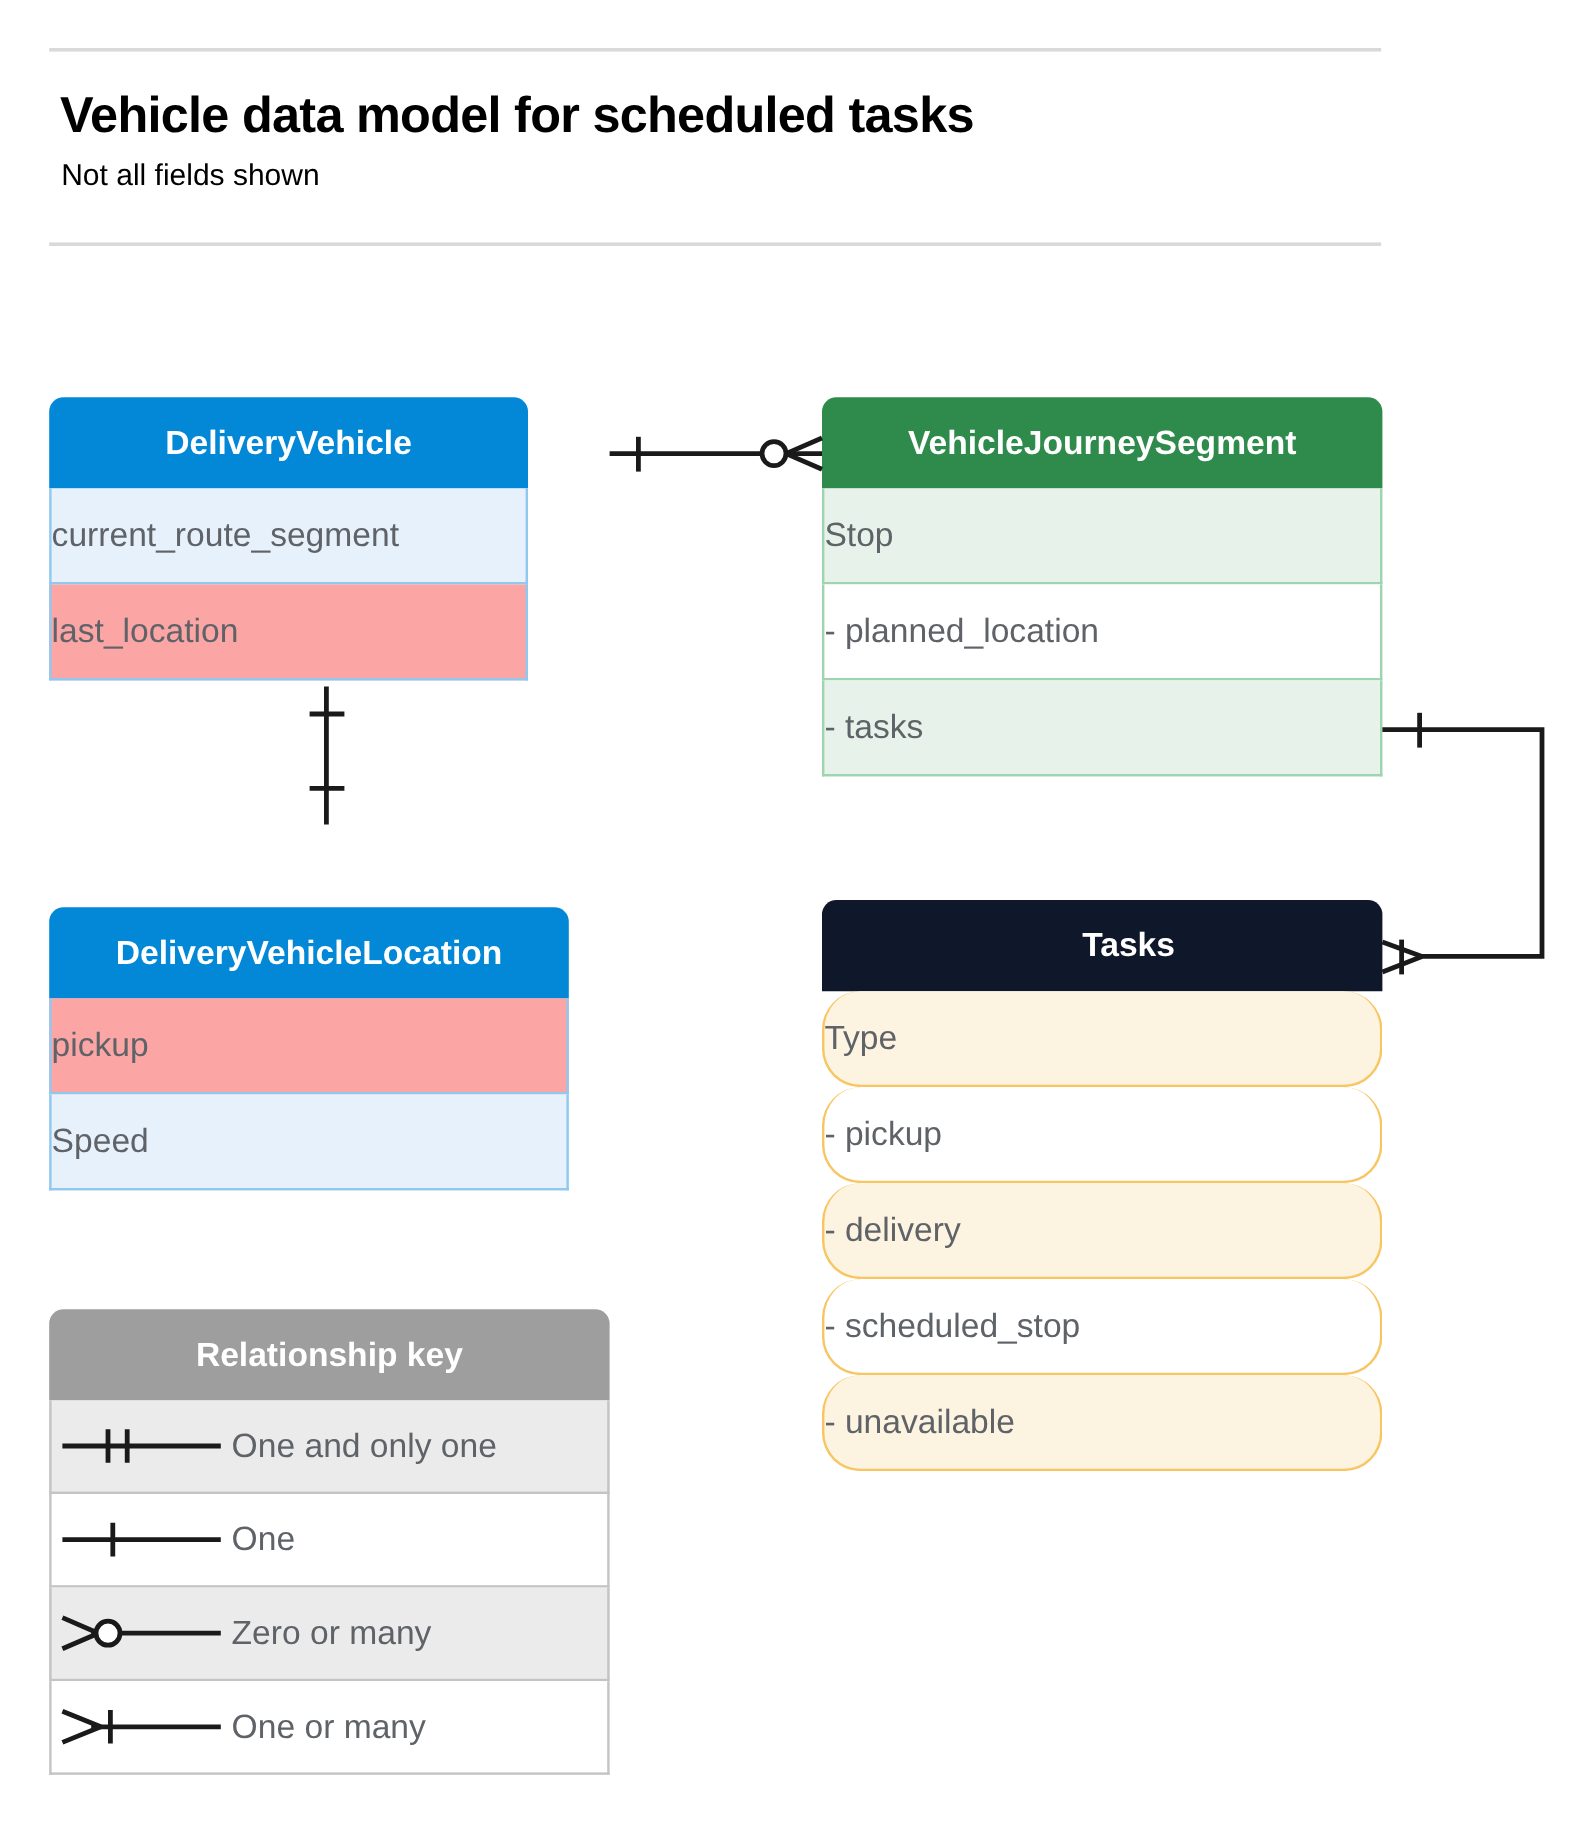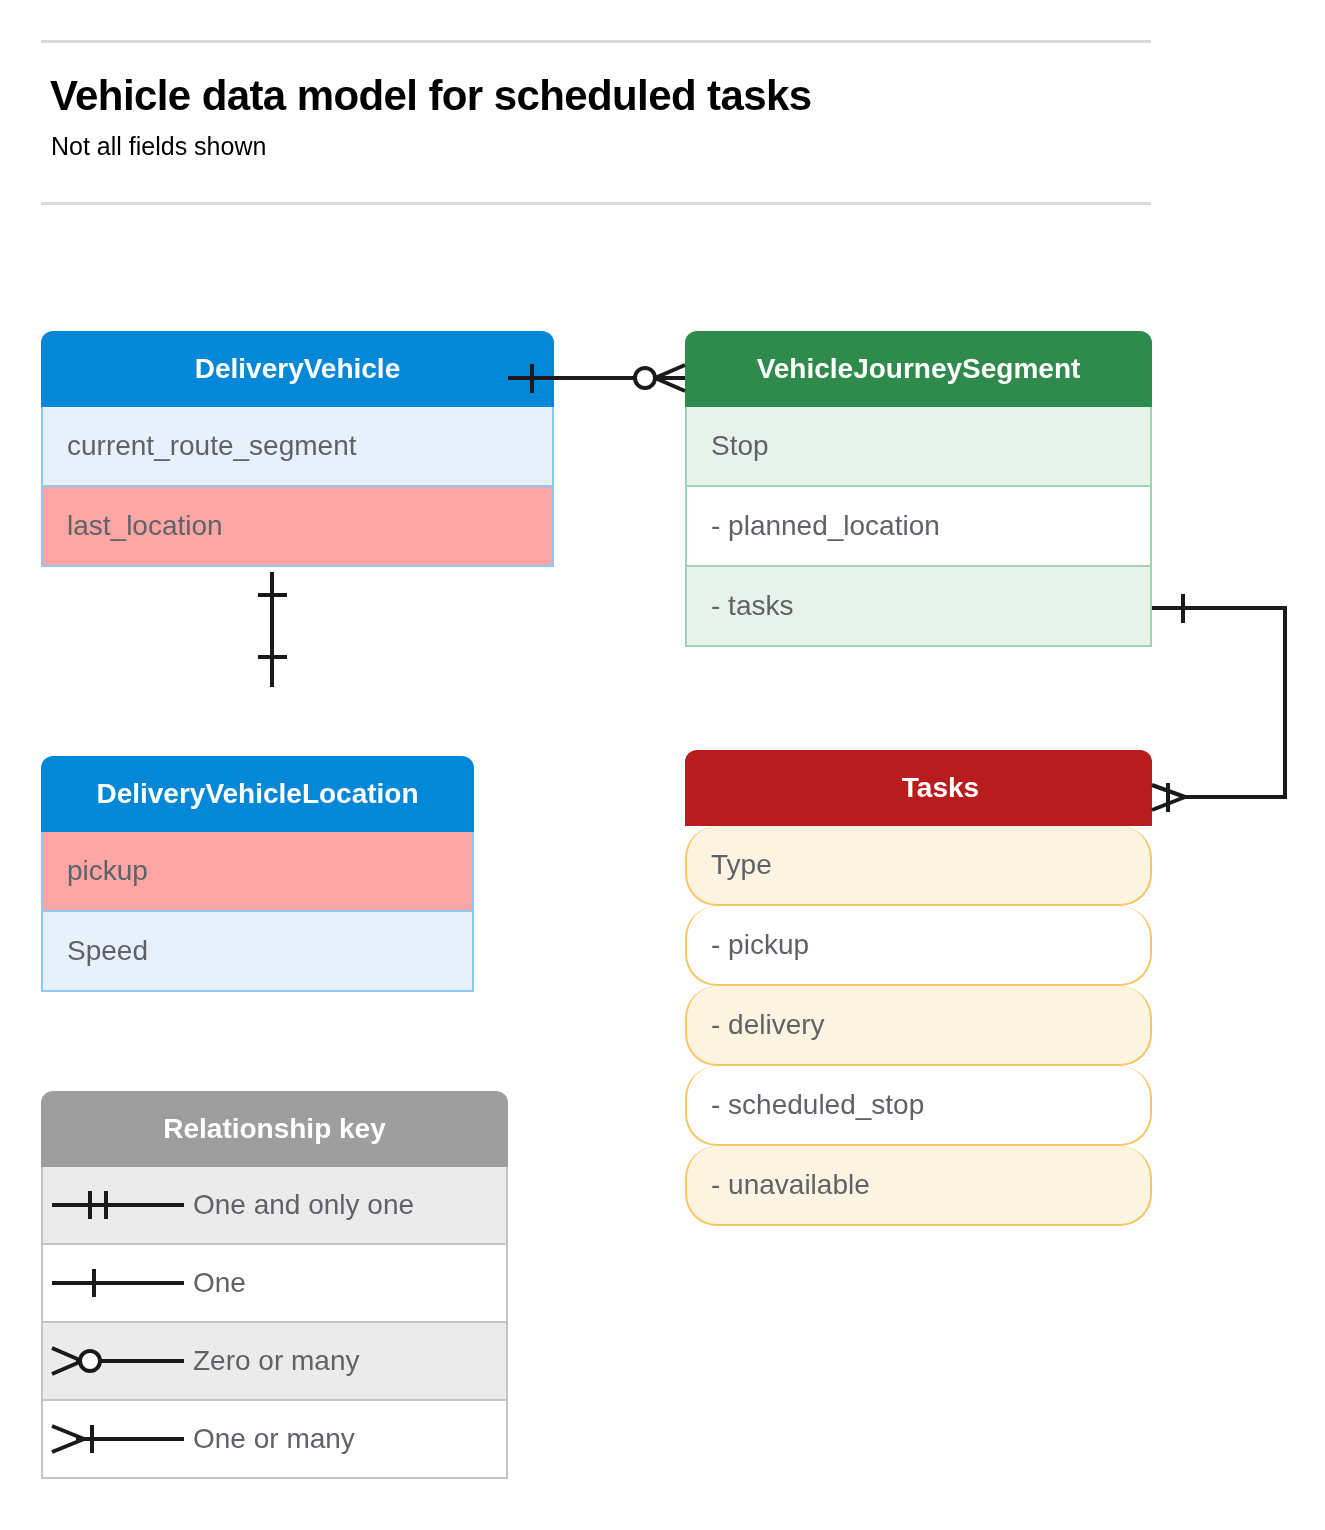--- a/index.html
+++ b/index.html
@@ -62,48 +62,47 @@
     border-radius: 12px 12px 0 0;
     white-space: nowrap;
     overflow: hidden;
   }
   .entity-row {
     box-sizing: border-box;
     height: 80px;
     line-height: 78px;
     font-size: 28px;
     color: #5f6368;
-    padding-left: 24px;
     border-style: solid;
     border-width: 0 2px 2px 2px;
     white-space: nowrap;
     overflow: hidden;
   }
   .entity-row.first { border-top-width: 0; }
 
   
   .theme-blue .entity-title { background: #0288d6; }
   .theme-blue .entity-row   { border-color: #90c8f0; background: #fca5a5; }
   .theme-blue .entity-row.tint { background: #e7f1fb; }
 
   
   .theme-green .entity-title { background: #2e8b4c; }
   .theme-green .entity-row   { border-color: #9ed4ae; background: #ffffff; }
   .theme-green .entity-row.tint { background: #e7f3ea; }
 
   
-  .theme-orange .entity-title { background: #b91c1c; padding-left: 44px; }
+  .theme-orange .entity-title { background: #0f172a; padding-left: 44px; }
   .theme-orange .entity-row   { border-color: #f8c563; background: #ffffff; border-radius: 32px; }
   .theme-orange .entity-row.tint { background: #fdf3e1; }
 
   
   .theme-grey .entity-title { background: #9e9e9e; }
 
   
-  #entity-delivery-vehicle          { left: 41px;  top: 331px;  width: 513px; }
+  #entity-delivery-vehicle          { left: 41px;  top: 331px;  width: 399px; }
   #entity-delivery-vehicle-location { left: 41px;  top: 708px;  width: 433px; margin-top: 48px; }
   #entity-vehicle-journey-segment   { left: 685px; top: 331px;  width: 467px; }
   #entity-tasks                     { left: 685px; top: 750px;  width: 467px; }
   #legend-box                       { left: 41px;  top: 1091px; width: 467px; }
 
   
   .legend-row {
     box-sizing: border-box;
     height: 78px;
     border-style: solid;

